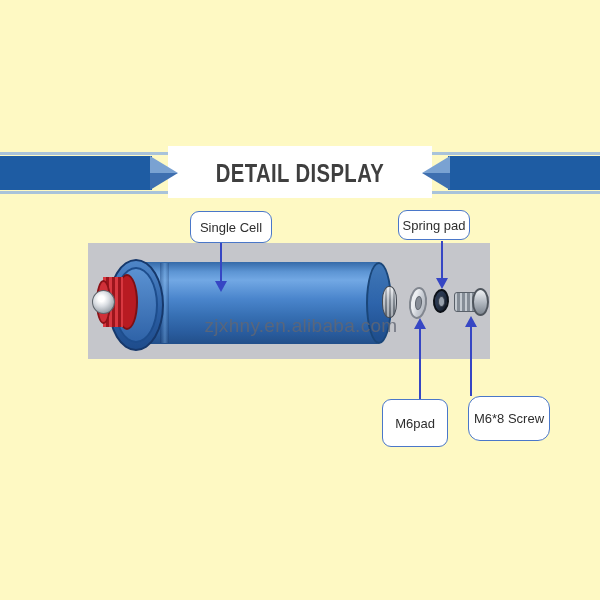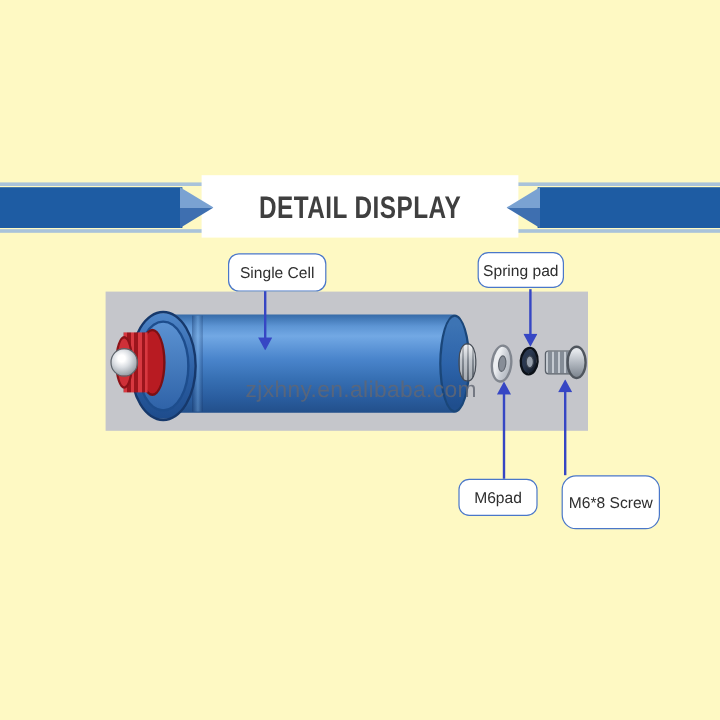--- a/index.html
+++ b/index.html
@@ -81,21 +81,21 @@
   .a3-head{left:414px;top:318px;}
   .a3-line{left:419px;top:328px;height:71px;}
   .a4-head{left:465px;top:316px;}
   .a4-line{left:470px;top:326px;height:70px;}
 
   
   .label-box{background:#ffffff;border:1.5px solid #4a77c9;border-radius:9px;display:flex;
       align-items:center;justify-content:center;font-size:13px;color:#2e2e2e;z-index:6;}
   .lab-single{left:190px;top:211px;width:82px;height:32px;}
   .lab-spring{left:398px;top:210px;width:72px;height:30px;}
-  .lab-m6pad{left:382px;top:399px;width:66px;height:31px;}
+  .lab-m6pad{left:382px;top:399px;width:66px;height:48px;}
   .lab-screw{left:448px;top:396px;width:82px;height:45px;border-radius:12px;margin-left:20px;}
 </style>
 </head>
 <body>
 
 <div class="page">
 
   <div>
     <div class="abs stripe stripe-top"></div>
     <div class="abs stripe stripe-bottom"></div>

